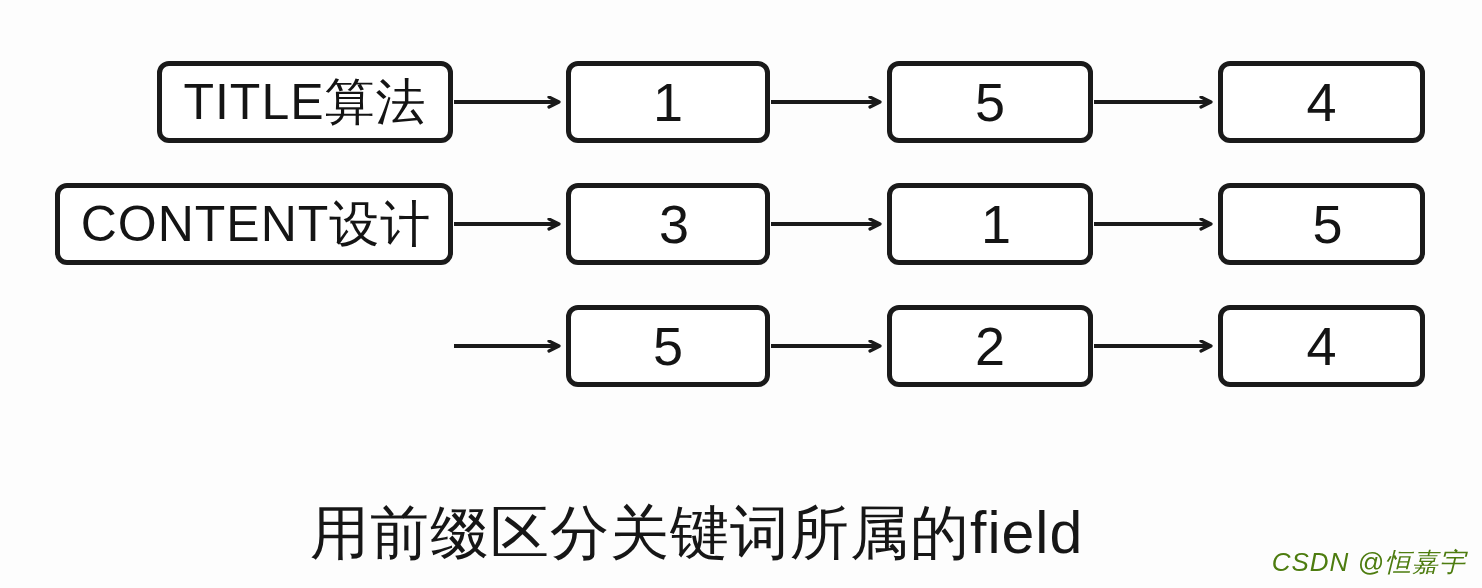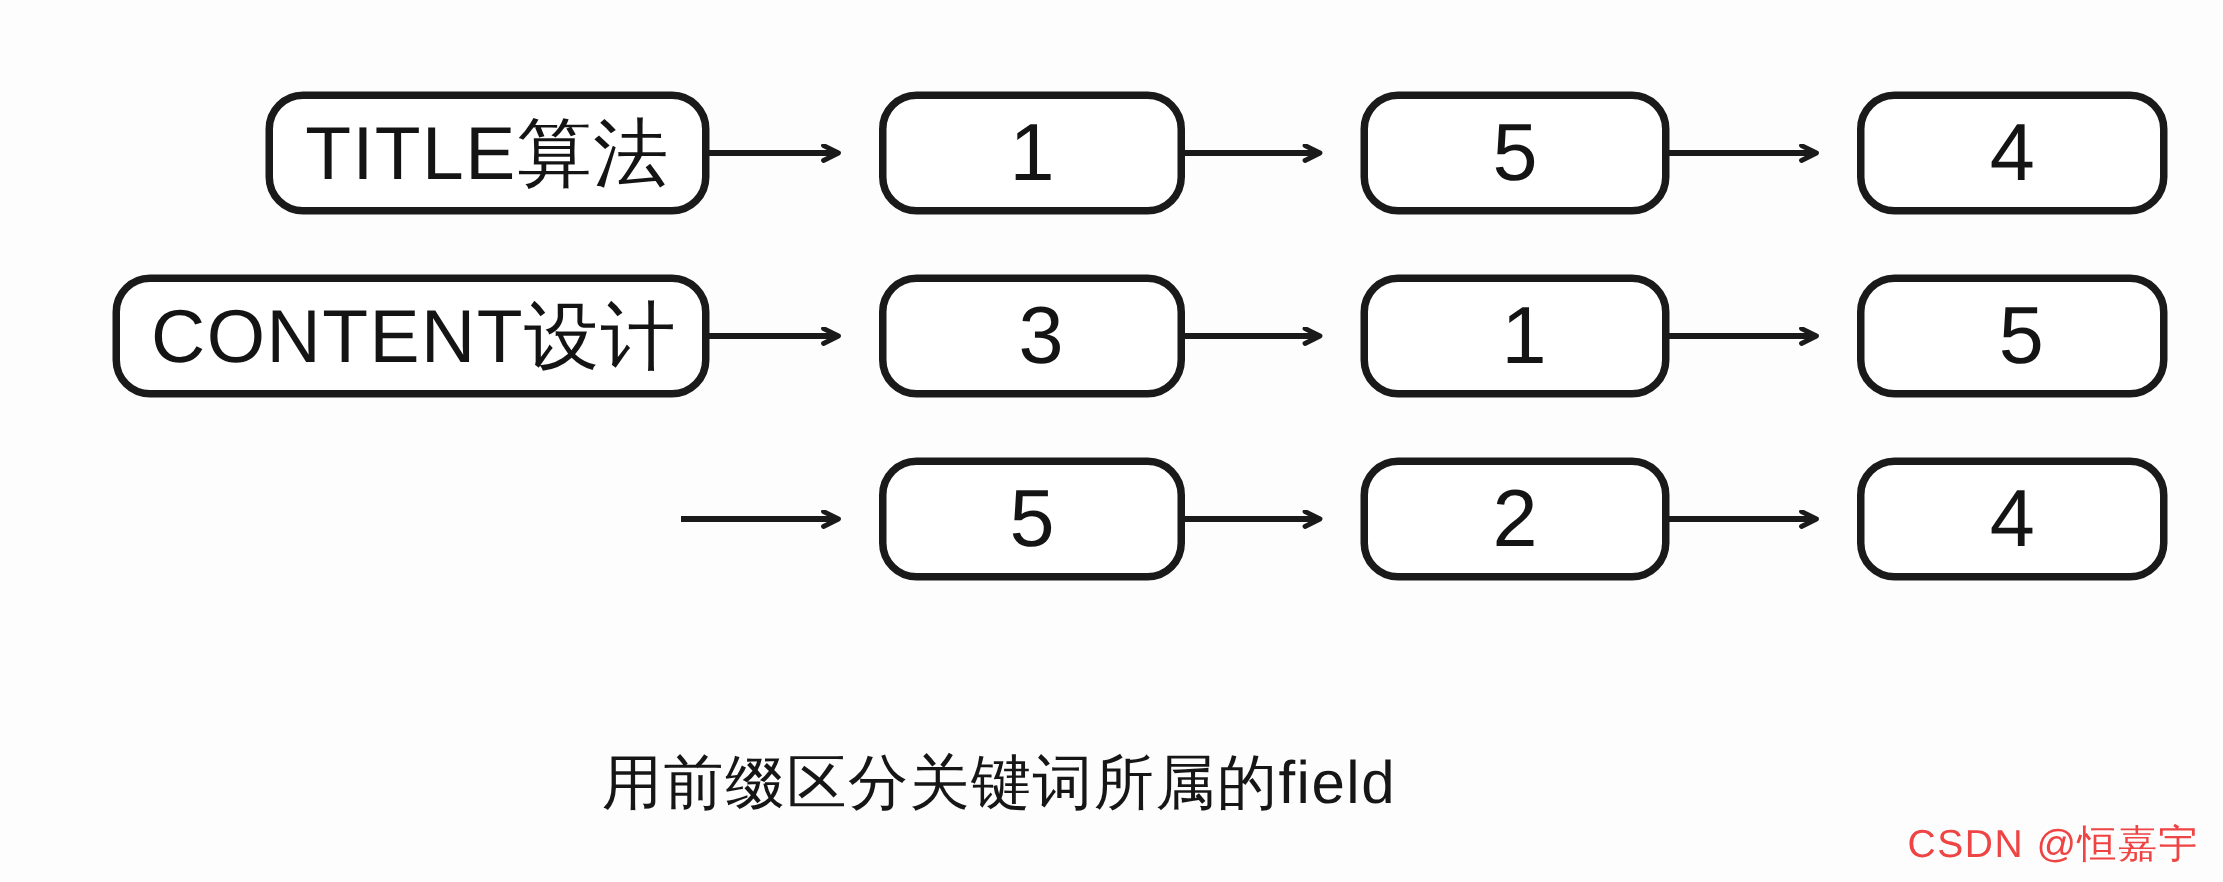--- a/index.html
+++ b/index.html
@@ -23,26 +23,25 @@
     width: 1482px;
     height: 588px;
     pointer-events: none;
   }
   .node {
     position: absolute;
     box-sizing: border-box;
     height: 82px;
     background: #ffffff;
     border: 5px solid #1a1a1a;
-    border-radius: 25px;
+    border-radius: 12px;
     display: flex;
     align-items: center;
     justify-content: center;
     white-space: nowrap;
-    margin-left: 20px;
   }
   .label-node {
     font-size: 50px;
     letter-spacing: 1px;
     padding: 0 8px;
   }
   .value-node {
     font-size: 54px;
     font-weight: 400;
   }
@@ -58,34 +57,35 @@
   .c1 { left: 566px;  width: 204px; }
   .c2 { left: 887px;  width: 206px; }
   .c3 { left: 1218px; width: 207px; }
 
   .caption {
     position: absolute;
     left: 310px;
     top: 494px;
     width: 712px;
     text-align: center;
-    font-size: 40px;
+    font-size: 59px;
     color: #161616;
     letter-spacing: 1px;
     white-space: nowrap;
   }
   .watermark {
     position: absolute;
     right: 16px;
     bottom: 8px;
     font-size: 26px;
-    color: #ef4444;
+    color: #4d7c0f;
     text-shadow: 0 1px 1px #ffffff;
     letter-spacing: 1px;
     white-space: nowrap;
+    font-style: italic;
   }
 </style>
 </head>
 <body>
 
 <div class="canvas">
 
   <svg class="arrows-layer" viewBox="0 0 1482 588" xmlns="http://www.w3.org/2000/svg">
     <defs>
       <marker id="arrowhead" markerWidth="14" markerHeight="14" refX="11" refY="6" orient="auto" markerUnits="userSpaceOnUse">

